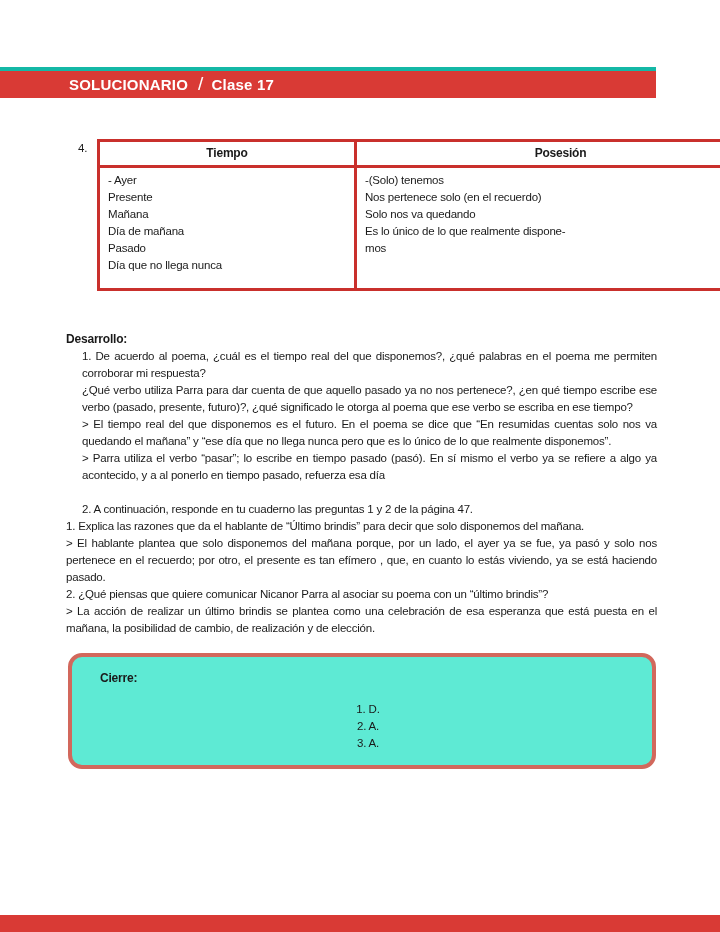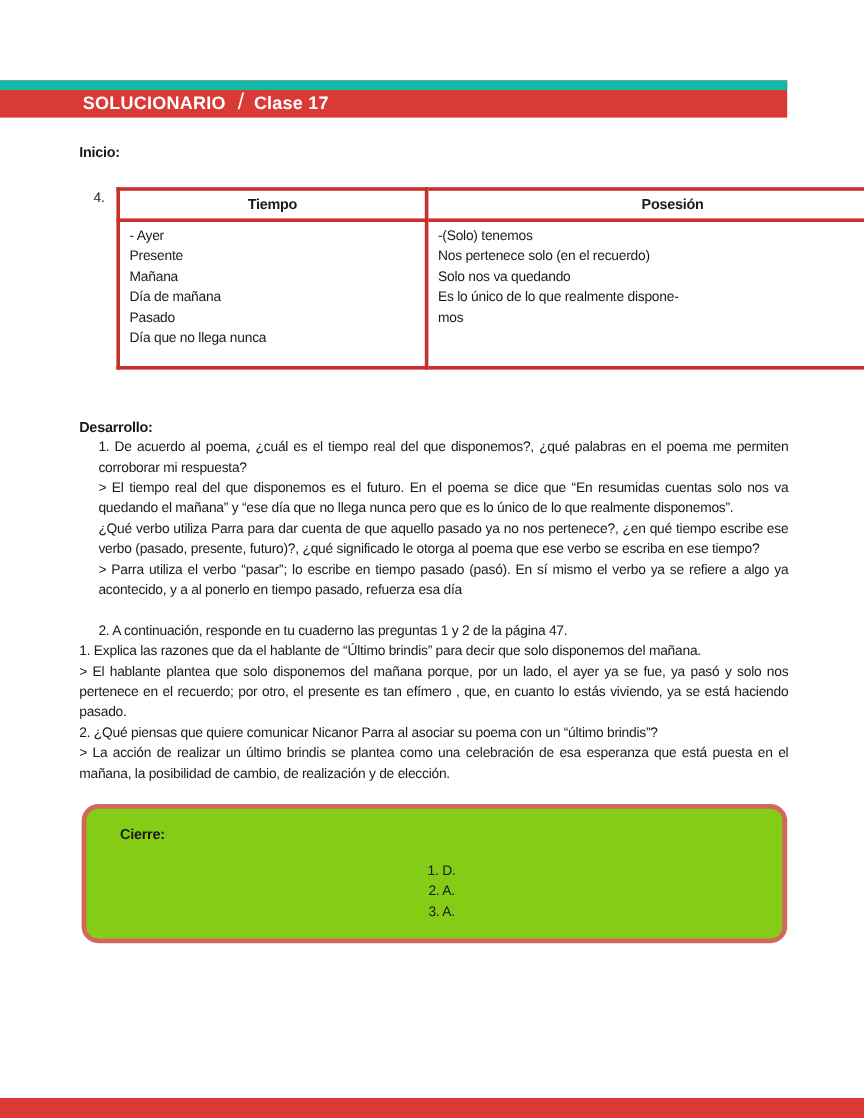--- a/index.html
+++ b/index.html
@@ -4,21 +4,21 @@
 <style>
   html,body{margin:0;padding:0;}
   body{
     width:720px;height:932px;position:relative;background:#ffffff;
     font-family:"Liberation Sans","DejaVu Sans",sans-serif;
     color:#1a1a1a;overflow:hidden;
   }
   
   .header-bar{
     position:absolute;left:0;top:67px;width:656px;height:31px;
-    background:#d93a35;border-top:8px solid #14b8a6;box-sizing:border-box;
+    background:#d93a35;border-top:4px solid #14b8a6;box-sizing:border-box;
     display:flex;align-items:center;
   }
   .header-text{
     padding-left:69px;color:#ffffff;font-weight:bold;font-size:15px;
     display:flex;align-items:center;letter-spacing:.2px;
   }
   .header-text .slash{
     font-weight:400;font-size:19px;margin:0 8px 0 10px;line-height:1;
     transform:translateY(-1px);
   }
@@ -51,38 +51,37 @@
     vertical-align:top;padding:4px 8px 14px 8px;white-space:pre-line;text-align:left;
   }
   td.col-tiempo{width:238px;}
   
   .desarrollo-heading{margin-top:40px;}
   .block-gap{margin-top:17px;}
   
   .cierre-box{
     margin:16px 0 0 2px;width:588px;box-sizing:border-box;
     border:4px solid #d2685c;border-radius:14px;
-    padding:13px 16px 13px 28px;background:#84cc16;
+    padding:13px 16px 13px 28px;background:#5eead4;
   }
   .cierre-answers{margin-top:14px;white-space:pre-line;text-align:center;}
 </style>
 </head>
 <body>
 
 <div class="header-bar">
   <div class="header-text">
     <span>SOLUCIONARIO</span>
     <span class="slash">/</span>
     <span>Clase 17</span>
   </div>
 </div>
 
 <div class="content">
 
-  <p class="section-heading">Inicio:</p>
 
   <div class="table-row">
     <span class="item-number">4.</span>
     <table class="qa-table">
       <thead>
         <tr>
           <th>Tiempo</th>
           <th>Posesión</th>
         </tr>
       </thead>
@@ -99,22 +98,22 @@
 Solo nos va quedando
 Es lo único de lo que realmente dispone-
 mos</td>
         </tr>
       </tbody>
     </table>
   </div>
 
   <p class="section-heading desarrollo-heading">Desarrollo:</p>
   <p class="indent1">1. De acuerdo al poema, ¿cuál es el tiempo real del que disponemos?, ¿qué palabras en el poema me permiten corroborar mi respuesta?</p>
+  <p class="indent1">¿Qué verbo utiliza Parra para dar cuenta de que aquello pasado ya no nos pertenece?, ¿en qué tiempo escribe ese verbo (pasado, presente, futuro)?, ¿qué significado le otorga al poema que ese verbo se escriba en ese tiempo?</p>
   <p class="indent1">&gt; El tiempo real del que disponemos es el futuro. En el poema se dice que “En resumidas cuentas solo nos va quedando el mañana” y “ese día que no llega nunca pero que es lo único de lo que realmente disponemos”.</p>
-  <p class="indent1">¿Qué verbo utiliza Parra para dar cuenta de que aquello pasado ya no nos pertenece?, ¿en qué tiempo escribe ese verbo (pasado, presente, futuro)?, ¿qué significado le otorga al poema que ese verbo se escriba en ese tiempo?</p>
   <p class="indent1">&gt; Parra utiliza el verbo “pasar”; lo escribe en tiempo pasado (pasó). En sí mismo el verbo ya se refiere a algo ya acontecido, y a al ponerlo en tiempo pasado, refuerza esa día</p>
 
   <p class="indent1 block-gap">2. A continuación, responde en tu cuaderno las preguntas 1 y 2 de la página 47.</p>
   <p class="indent2">1. Explica las razones que da el hablante de “Último brindis” para decir que solo disponemos del mañana.</p>
   <p class="indent2">&gt; El hablante plantea que solo disponemos del mañana porque, por un lado,  el ayer ya se fue, ya pasó y solo nos pertenece en el recuerdo; por otro, el presente es tan efímero , que, en cuanto lo estás viviendo, ya se está haciendo pasado.</p>
   <p class="indent2">2. ¿Qué piensas que quiere comunicar Nicanor Parra al asociar su poema con un “último brindis”?</p>
   <p class="indent2">&gt; La acción de realizar un último brindis se plantea como una celebración de esa esperanza que está puesta en el mañana, la posibilidad de cambio, de realización y de elección.</p>
 
   <div class="cierre-box">
     <p class="section-heading">Cierre:</p>

